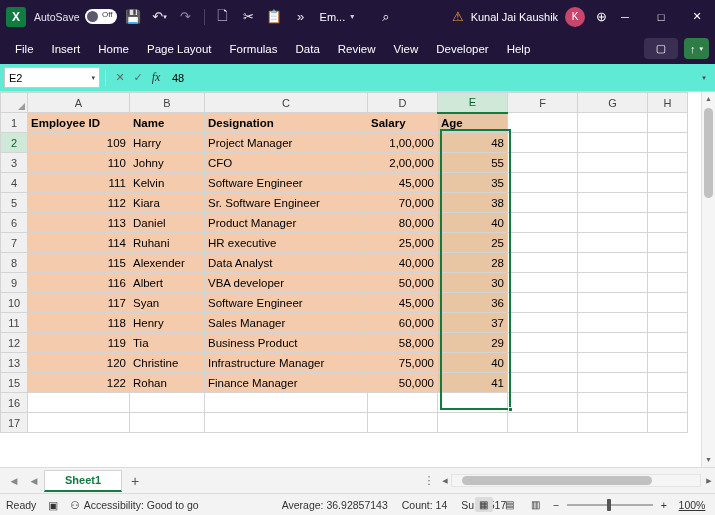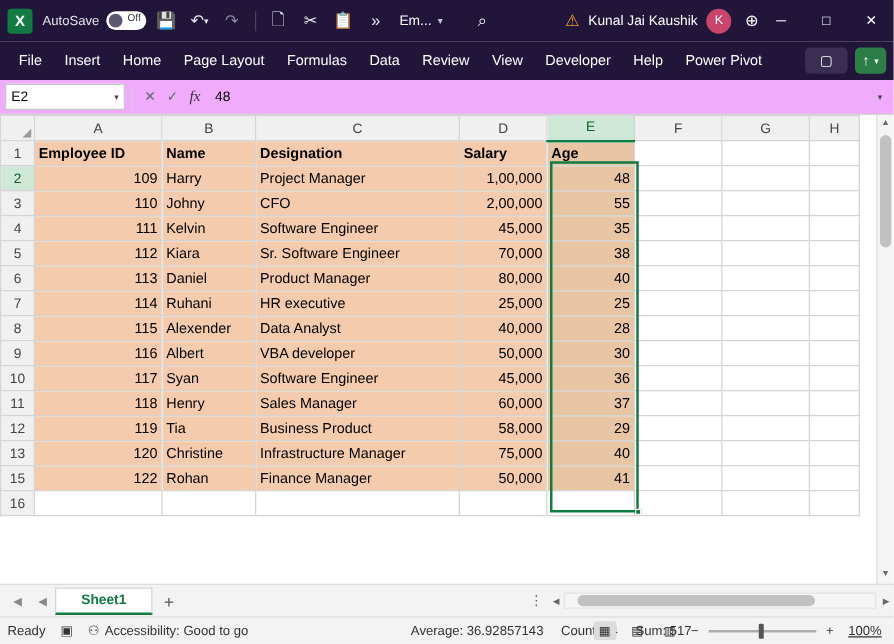--- a/index.html
+++ b/index.html
@@ -149,21 +149,21 @@
     border-radius: 4px;
     display: flex; align-items: center;
     padding: 0 6px;
     gap: 4px;
     font-size: 11px;
   }
 
   
   .formulabar {
     height: 28px;
-    background: #f0abfc;
+    background: #5eead4;
     display: flex;
     align-items: center;
     border-bottom: 1px solid #d4d4d4;
     flex: none;
     padding: 0 4px;
   }
   .namebox {
     width: 96px; height: 21px;
     border: 1px solid #c7c7c7;
     background: #fff;
@@ -402,21 +402,20 @@
     <span class="rtab">File</span>
     <span class="rtab">Insert</span>
     <span class="rtab">Home</span>
     <span class="rtab">Page Layout</span>
     <span class="rtab">Formulas</span>
     <span class="rtab">Data</span>
     <span class="rtab">Review</span>
     <span class="rtab">View</span>
     <span class="rtab">Developer</span>
     <span class="rtab">Help</span>
-    <span class="rtab">Power Pivot</span>
     <span class="ribbon-right">
       <span class="comment-btn">▢</span>
       <span class="share-btn">
         <span>↑</span>
         <span style="font-size:7px">▾</span>
       </span>
     </span>
   </div>
 
   <div class="formulabar">
@@ -620,20 +619,31 @@
           <th class="rowhead">16</th>
           <td class="empty"></td>
           <td class="empty"></td>
           <td class="empty"></td>
           <td class="empty"></td>
           <td class="empty"></td>
           <td class="empty"></td>
           <td class="empty"></td>
           <td class="empty"></td>
         </tr>
+        <tr>
+          <th class="rowhead">17</th>
+          <td class="empty"></td>
+          <td class="empty"></td>
+          <td class="empty"></td>
+          <td class="empty"></td>
+          <td class="empty"></td>
+          <td class="empty"></td>
+          <td class="empty"></td>
+          <td class="empty"></td>
+        </tr>
       </tbody>
     </table>
 
     <div class="selbox" style="left:440px; top:37px; width:71px; height:281px;"></div>
     <div class="selhandle" style="left:508px; top:315px;"></div>
 
     <div class="vscroll">
       <div class="arrow">▲</div>
       <div class="vthumb"></div>
       <div class="arrow" style="position:absolute;bottom:0;left:0;right:0;">▼</div>
@@ -655,21 +665,21 @@
     </span>
   </div>
 
   <div class="statusbar">
     <span class="st-item">Ready</span>
     <span class="st-item">▣</span>
     <span class="st-item">
       <span>⚇</span>
       <span>Accessibility: Good to go</span>
     </span>
-    <span class="stats-group" style="margin-left:118px;align-items:flex-end;">
+    <span class="stats-group" style="margin-left:71px;align-items:flex-end;">
       <span>Average: 36.92857143</span>
       <span>Count: 14</span>
       <span>Sum: 517</span>
     </span>
     <span class="status-right">
       <span class="vmode active">▦</span>
       <span class="vmode">▤</span>
       <span class="vmode">▥</span>
       <span>−</span>
       <span class="zoomslider">

